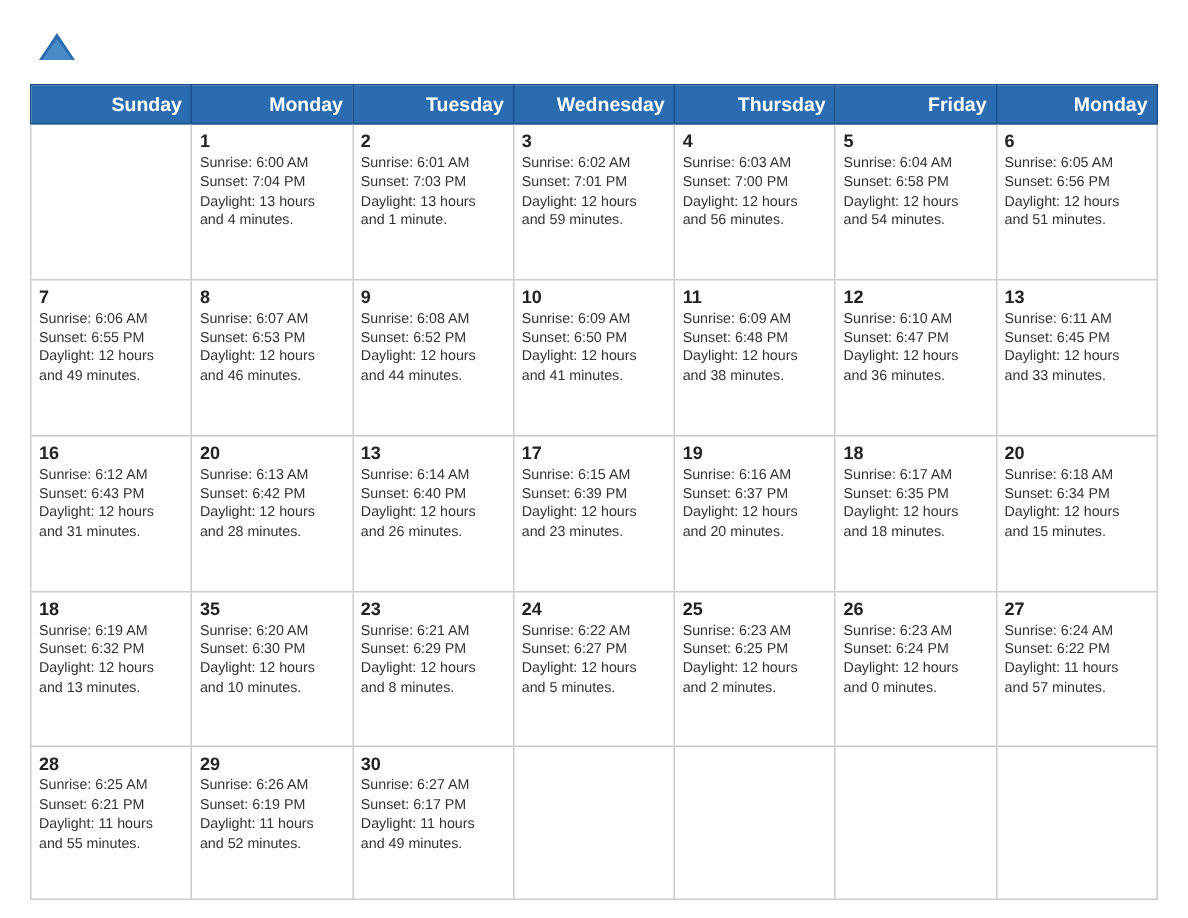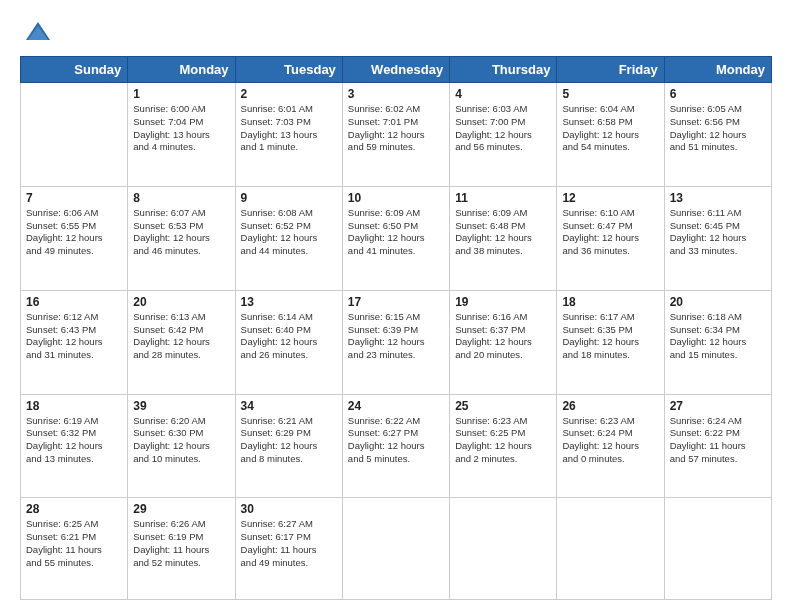--- a/index.html
+++ b/index.html
@@ -223,25 +223,25 @@
             <span class="day-num">20</span>
             <div class="cell-info">Sunrise: 6:18 AM<br>Sunset: 6:34 PM<br>Daylight: 12 hours<br>and 15 minutes.</div>
           </td>
         </tr>
         <tr>
           <td>
             <span class="day-num">18</span>
             <div class="cell-info">Sunrise: 6:19 AM<br>Sunset: 6:32 PM<br>Daylight: 12 hours<br>and 13 minutes.</div>
           </td>
           <td>
-            <span class="day-num">39</span>
+            <span class="day-num">35</span>
             <div class="cell-info">Sunrise: 6:20 AM<br>Sunset: 6:30 PM<br>Daylight: 12 hours<br>and 10 minutes.</div>
           </td>
           <td>
-            <span class="day-num">34</span>
+            <span class="day-num">23</span>
             <div class="cell-info">Sunrise: 6:21 AM<br>Sunset: 6:29 PM<br>Daylight: 12 hours<br>and 8 minutes.</div>
           </td>
           <td>
             <span class="day-num">24</span>
             <div class="cell-info">Sunrise: 6:22 AM<br>Sunset: 6:27 PM<br>Daylight: 12 hours<br>and 5 minutes.</div>
           </td>
           <td>
             <span class="day-num">25</span>
             <div class="cell-info">Sunrise: 6:23 AM<br>Sunset: 6:25 PM<br>Daylight: 12 hours<br>and 2 minutes.</div>
           </td>

